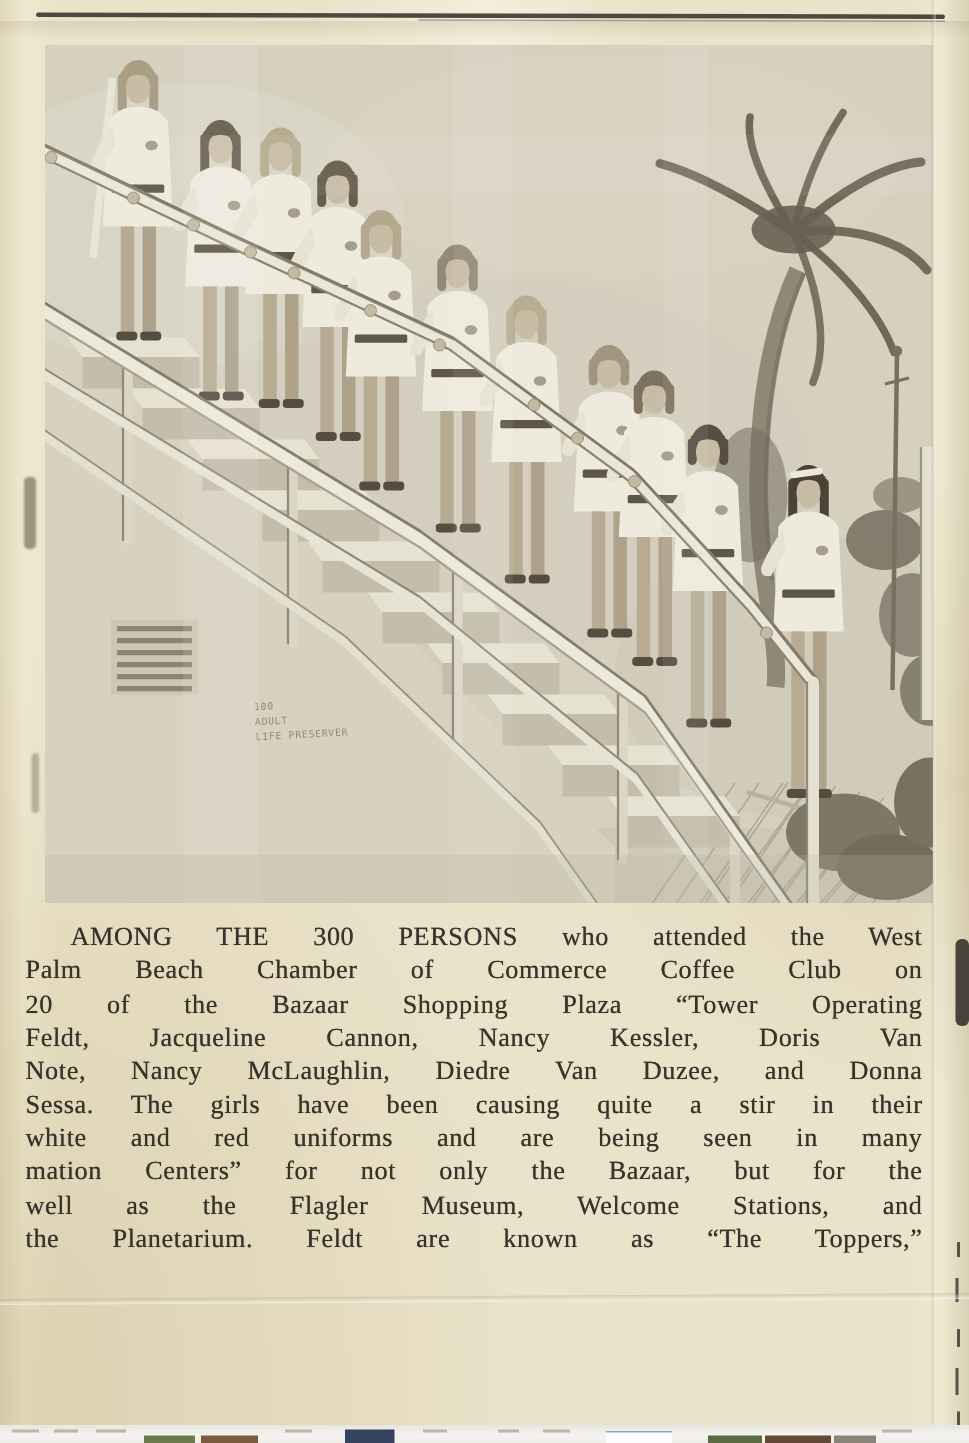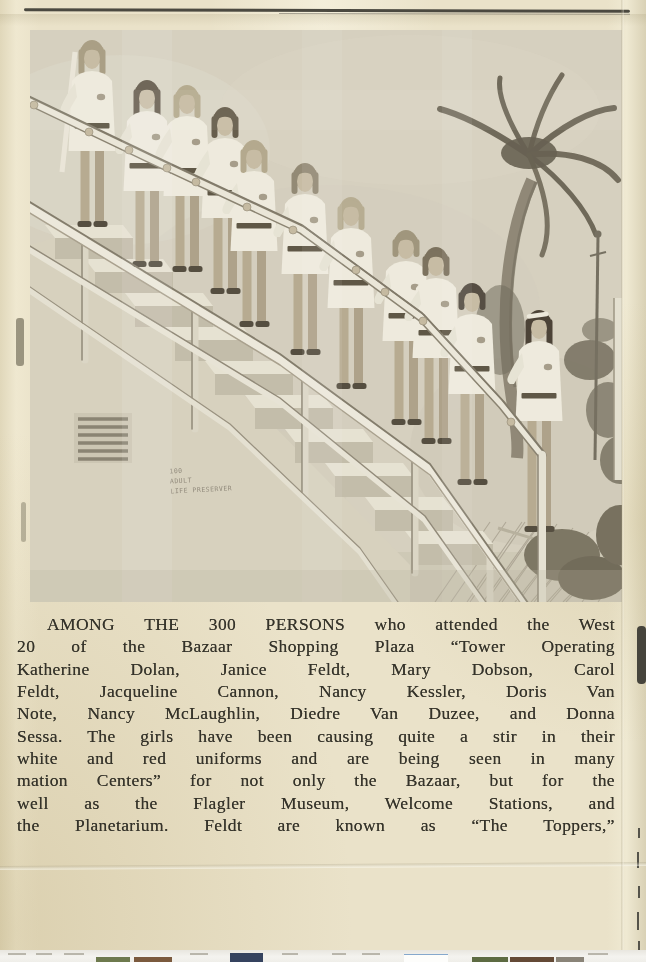--- a/index.html
+++ b/index.html
@@ -416,22 +416,22 @@
   <div class="smudge" style="left:21px;top:502px;width:5px;height:40px;opacity:.35;"></div>
   <div class="art" style="left:637px;top:626px;width:9px;height:58px;border-radius:4px;background:#46443c;"></div>
   <div class="art" style="left:638px;top:828px;width:2px;height:10px;"></div>
   <div class="art" style="left:637px;top:852px;width:2px;height:16px;"></div>
   <div class="art" style="left:638px;top:886px;width:2px;height:12px;"></div>
   <div class="art" style="left:637px;top:912px;width:2px;height:18px;"></div>
   <div class="art" style="left:638px;top:941px;width:2px;height:12px;"></div>
 
   <div class="caption">
     <div class="cap-line indent">AMONG THE 300 PERSONS who attended the West</div>
+    <div class="cap-line">Palm Beach Chamber of Commerce Coffee Club on</div>
     <div class="cap-line">20 of the Bazaar Shopping Plaza “Tower Operating</div>
-    <div class="cap-line">Katherine Dolan, Janice Feldt, Mary Dobson, Carol</div>
     <div class="cap-line">Feldt, Jacqueline Cannon, Nancy Kessler, Doris Van</div>
     <div class="cap-line">Note, Nancy McLaughlin, Diedre Van Duzee, and Donna</div>
     <div class="cap-line">Sessa. The girls have been causing quite a stir in their</div>
     <div class="cap-line">white and red uniforms and are being seen in many</div>
     <div class="cap-line">mation Centers” for not only the Bazaar, but for the</div>
     <div class="cap-line">well as the Flagler Museum, Welcome Stations, and</div>
     <div class="cap-line">the Planetarium. Feldt are known as “The Toppers,”</div>
   </div>
 
   <div class="crease-h"></div>

